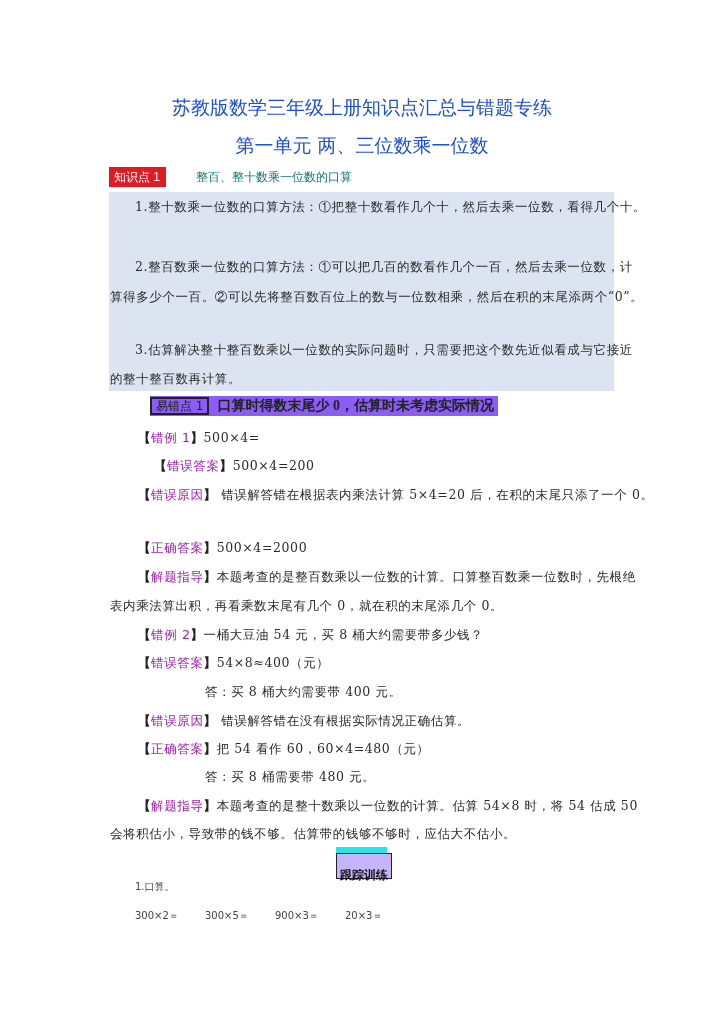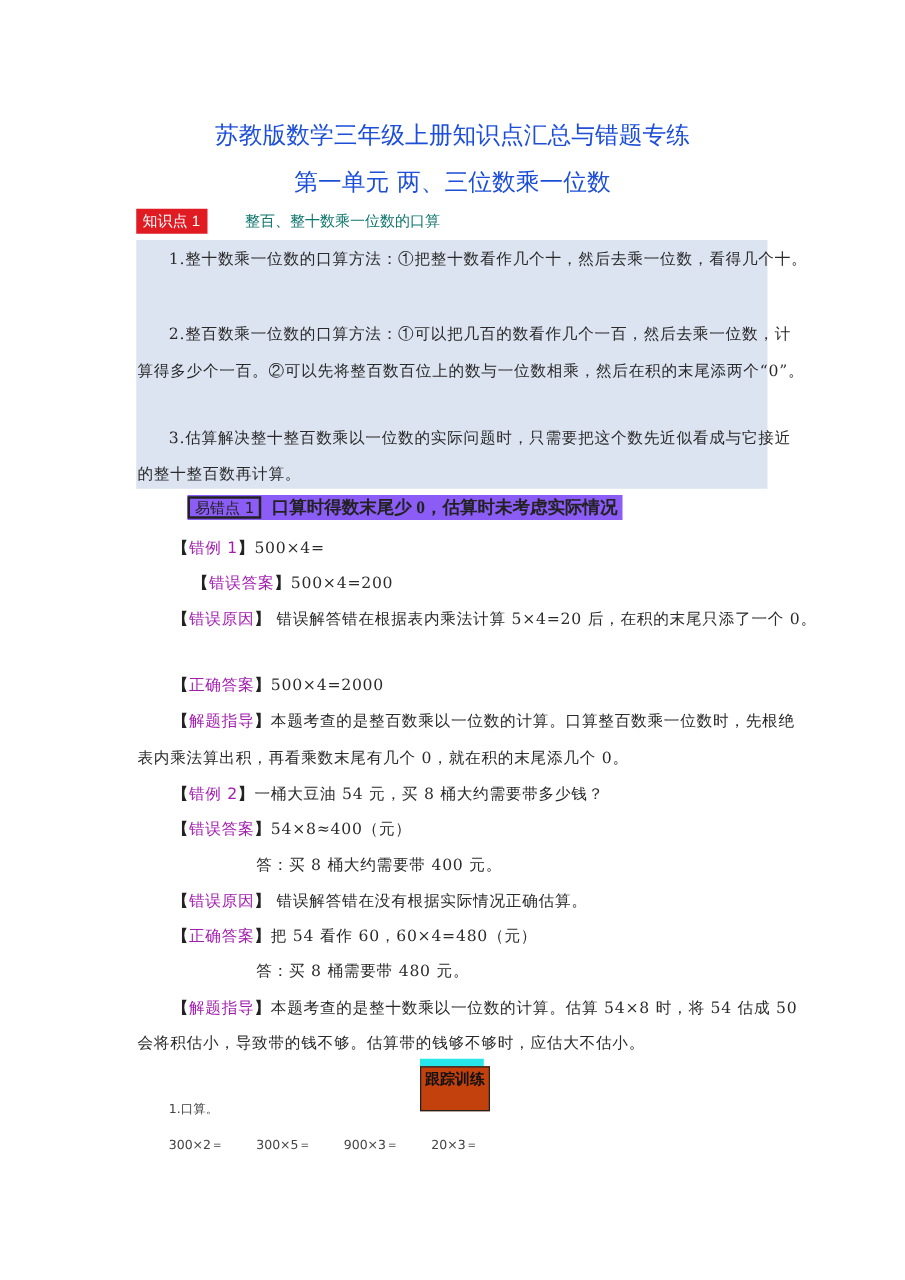--- a/index.html
+++ b/index.html
@@ -36,23 +36,23 @@
     .body-text { font-size: 12.5px; color: #2a2a2a; letter-spacing: 0.6px; }
     .hl-row { left: 109px; top: 396px; height: 20px; background: #8b5cf6; display: flex; align-items: center; padding-right: 4px; margin-left: 41px; }
     .hl-label {
       border: 2px solid #222; height: 18px; line-height: 14px; box-sizing: border-box;
       padding: 0 4px; font-family: "DejaVu Sans", sans-serif; font-size: 12px; color: #222;
     }
     .hl-title { font-family: Liberation Serif, serif; font-size: 14px; color: #222; margin-left: 8px; font-weight: bold; }
     .bracket { font-family: "DejaVu Sans", sans-serif; font-weight: bold; color: #222; }
     .tag { color: #a21caf; font-family: "DejaVu Sans", sans-serif; font-weight: normal; }
     .train {
-      left: 336px; top: 853px; height: 36px; line-height: 18px;
-      background: #c2410c; border: 1.5px solid #222; box-sizing: border-box;
-      font-family: "DejaVu Sans", sans-serif; font-size: 12px; font-weight: bold; padding: 0 3px; color: #111;
+      left: 336px; top: 853px; height: 20px; line-height: 18px;
+      background: #c4b5fd; border: 1.5px solid #222; box-sizing: border-box;
+      font-family: "DejaVu Sans", sans-serif; font-size: 12px; font-weight: bold; padding: 12px 3px; color: #111;
     }
     .train-top { position: absolute; left: 336px; top: 847px; width: 51px; height: 6px; background: #27e6ea; }
     .exercise { font-family: "DejaVu Sans", sans-serif; font-size: 10px; color: #444; }
   </style>
 </head>
 <body>
 
 <div class="page">
 
   <div class="abs title" style="top:95px;">苏教版数学三年级上册知识点汇总与错题专练</div>

